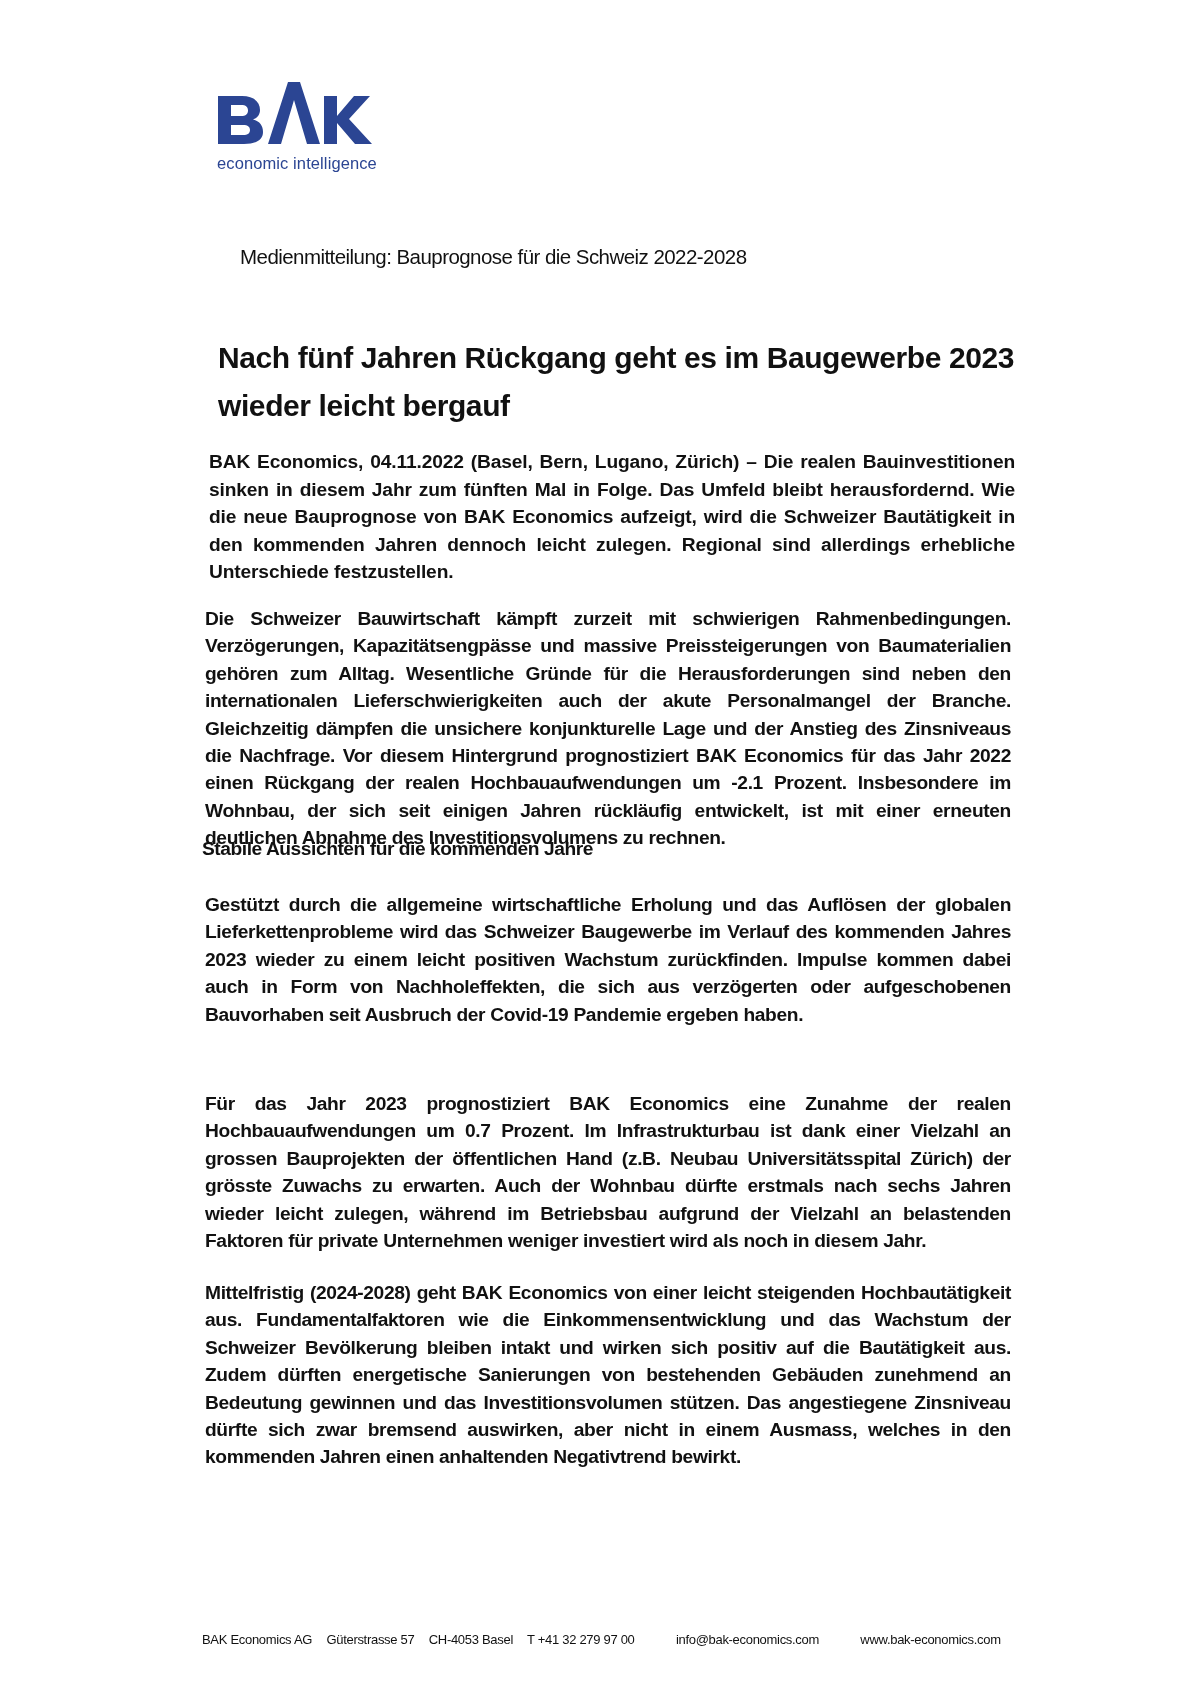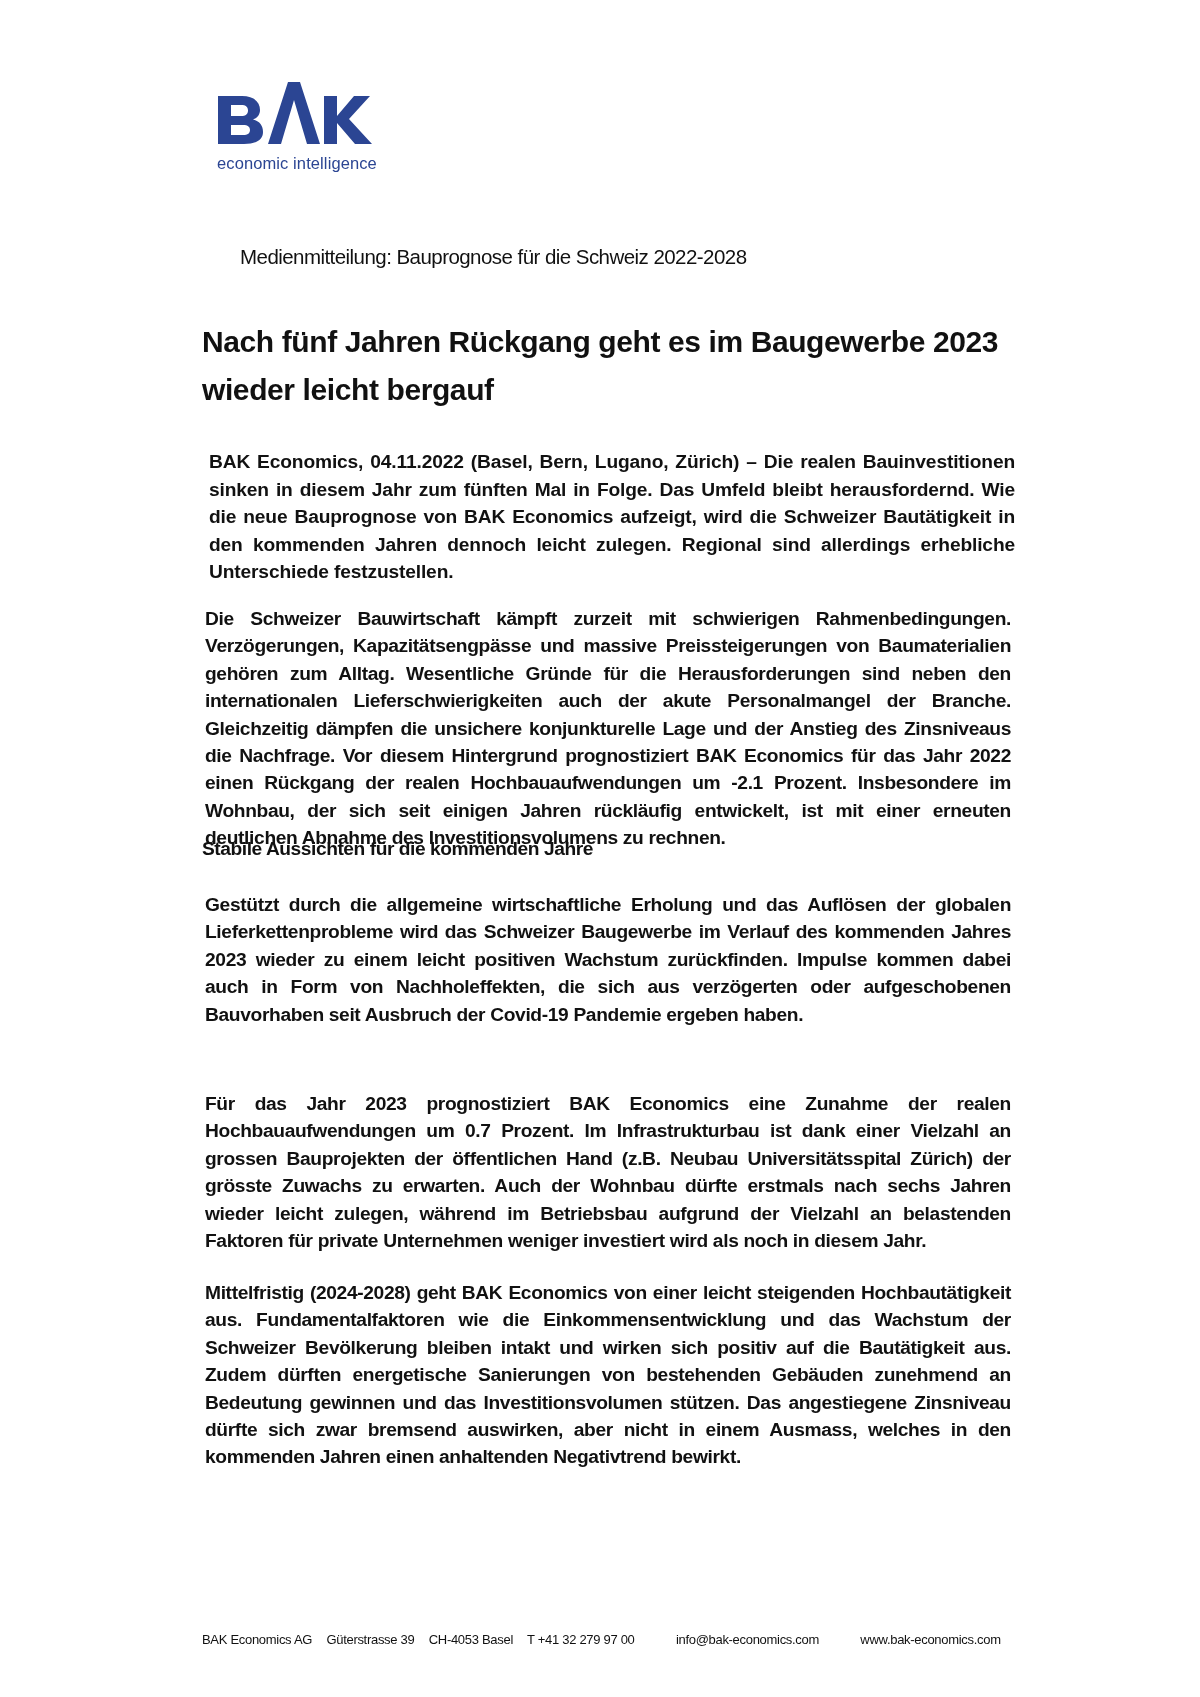--- a/index.html
+++ b/index.html
@@ -15,21 +15,21 @@
       white-space: nowrap;
     }
     .col { position: absolute; left: 202px; width: 806px; }
     .subtitle {
       top: 244px; font-size: 20.5px; line-height: 26px; letter-spacing: -0.55px;
       font-family: "Liberation Sans Narrow", "Liberation Sans", sans-serif;
       margin-left: 38px;
     }
     .title {
       top: 318px; font-size: 30px; line-height: 48px; font-weight: bold; letter-spacing: -0.4px;
-      margin: 0;
+      margin: 16px;
     }
     .lead {
       top: 441px; font-size: 19.2px; line-height: 27.5px; font-weight: bold;
       text-align: justify; letter-spacing: -0.15px; margin: 7px;
     }
     .body-p {
       font-size: 19.2px; line-height: 27.4px; text-align: justify; letter-spacing: -0.35px; margin: 3px; font-weight: bold;
     }
     .p1 { top: 602px; }
     .subhead { top: 835px; font-size: 19.2px; line-height: 27px; letter-spacing: -0.45px; font-weight: bold; margin: 0; }
@@ -71,18 +71,18 @@
 <h2 class="col subhead">Stabile Aussichten für die kommenden Jahre</h2>
 
 <p class="col body-p p2">Gestützt durch die allgemeine wirtschaftliche Erholung und das Auflösen der globalen Lieferkettenprobleme wird das Schweizer Baugewerbe im Verlauf des kommenden Jahres 2023 wieder zu einem leicht positiven Wachstum zurückfinden. Impulse kommen dabei auch in Form von Nachholeffekten, die sich aus verzögerten oder aufgeschobenen Bauvorhaben seit Ausbruch der Covid-19 Pandemie ergeben haben.</p>
 
 <p class="col body-p p3">Für das Jahr 2023 prognostiziert BAK Economics eine Zunahme der realen Hochbauaufwendungen um 0.7 Prozent. Im Infrastrukturbau ist dank einer Vielzahl an grossen Bauprojekten der öffentlichen Hand (z.B. Neubau Universitätsspital Zürich) der grösste Zuwachs zu erwarten. Auch der Wohnbau dürfte erstmals nach sechs Jahren wieder leicht zulegen, während im Betriebsbau aufgrund der Vielzahl an belastenden Faktoren für private Unternehmen weniger investiert wird als noch in diesem Jahr.</p>
 
 <p class="col body-p p4">Mittelfristig (2024-2028) geht BAK Economics von einer leicht steigenden Hochbautätigkeit aus. Fundamentalfaktoren wie die Einkommensentwicklung und das Wachstum der Schweizer Bevölkerung bleiben intakt und wirken sich positiv auf die Bautätigkeit aus. Zudem dürften energetische Sanierungen von bestehenden Gebäuden zunehmend an Bedeutung gewinnen und das Investitionsvolumen stützen. Das angestiegene Zinsniveau dürfte sich zwar bremsend auswirken, aber nicht in einem Ausmass, welches in den kommenden Jahren einen anhaltenden Negativtrend bewirkt.</p>
 
 <div class="footer">
   <span>BAK Economics AG</span>
-  <span>Güterstrasse 39</span>
+  <span>Güterstrasse 57</span>
   <span>CH-4053 Basel</span>
   <span>T +41 32 279 97 00</span>
   <a>info@bak-economics.com</a>
   <a>www.bak-economics.com</a>
 </div>
 
 </body></html>

